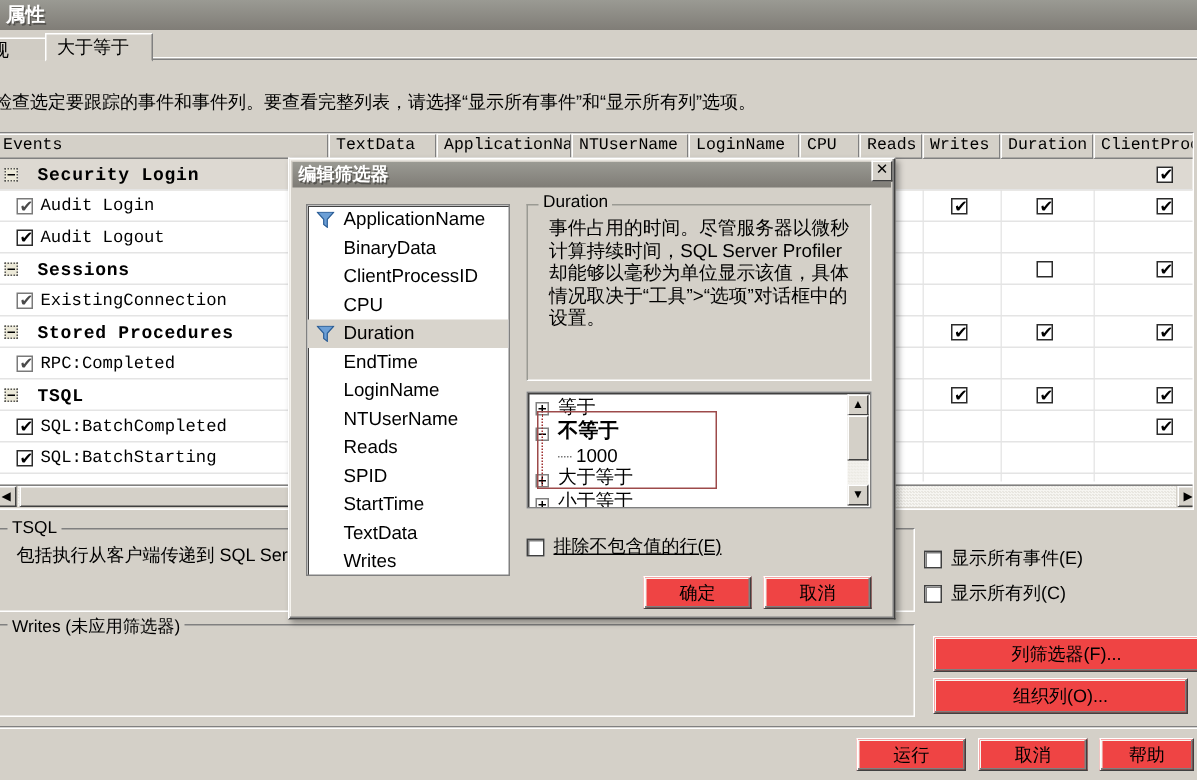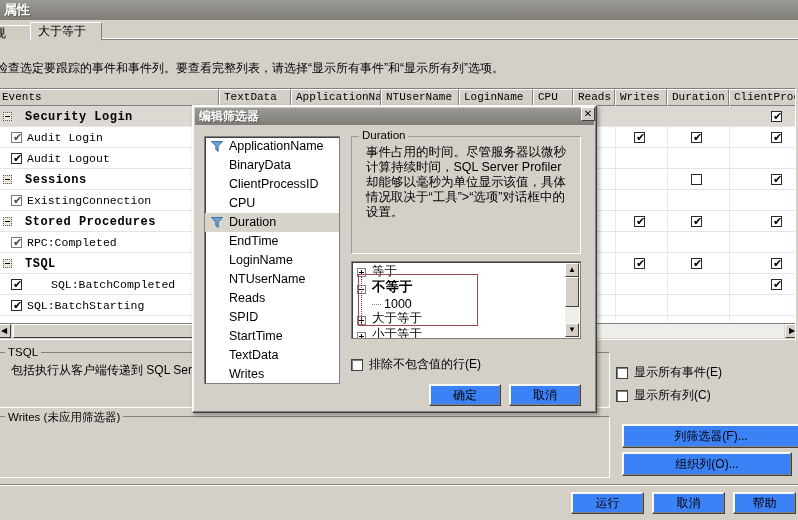--- a/index.html
+++ b/index.html
@@ -66,21 +66,21 @@
      repeating-conic-gradient(#e8e6e0 0 25%, #f6f5f1 0 50%) 0 0/2px 2px;}
   
   .gbox{position:absolute;border:1px solid #fff;border-top-color:#808080;border-left-color:#808080;
      box-sizing:border-box;}
   .gbox > .gtitle{position:absolute;top:-7px;left:8px;background:#d4d0c8;padding:0 3px;font-size:11.5px;}
   .gbox > .gbody{position:absolute;left:14px;top:9px;font-size:12px;white-space:nowrap;}
   
   .chk{position:absolute;display:flex;align-items:center;font-size:12px;}
   .chk .box{width:12px;height:12px;border:1px solid #404040;background:#fff;box-sizing:border-box;
      box-shadow:inset 1px 1px 0 #808080;margin-right:6px;}
-  .btn{position:absolute;background:#3b82f6;box-sizing:border-box;
+  .btn{position:absolute;background:#ef4444;box-sizing:border-box;
      border:1px solid #fff;border-right-color:#404040;border-bottom-color:#404040;
      box-shadow:inset -1px -1px 0 #808080, inset 1px 1px 0 #f6f4ef;
      font-size:12px;display:flex;align-items:center;justify-content:center;}
   
   .dlg{position:absolute;left:192px;top:105px;width:405px;height:308px;background:#d4d0c8;
      border:1px solid #fff;border-right-color:#404040;border-bottom-color:#404040;
      box-shadow:inset -1px -1px 0 #808080, inset 1px 1px 0 #f6f4ef, 2px 2px 4px rgba(0,0,0,.35);
      box-sizing:border-box;}
   .dlg-title{position:absolute;left:2px;top:2px;right:2px;height:17px;
      background:linear-gradient(to bottom,#9a9a93,#7f7c76);
@@ -234,21 +234,21 @@
         </div>
       <div class="cbx" style="left:774px;top:5px;">
           <span class="tick">✔</span>
         </div>
     </div>
 
     <div class="gridrow" style="top:185px;height:21px;">
       <div class="cbx" style="left:14px;top:5px;">
           <span class="tick">✔</span>
         </div>
-      <div class="rowlabel" style="left:30px;top:4px;margin-left:24px;">SQL:BatchCompleted</div>
+      <div class="rowlabel" style="left:30px;top:4px;">SQL:BatchCompleted</div>
       <div class="cbx" style="left:774px;top:5px;">
           <span class="tick">✔</span>
         </div>
     </div>
 
     <div class="gridrow" style="top:206px;height:21px;">
       <div class="cbx" style="left:14px;top:5px;">
           <span class="tick">✔</span>
         </div>
       <div class="rowlabel" style="left:30px;top:4px;">SQL:BatchStarting</div>
@@ -357,21 +357,21 @@
 
       <div class="dotline" style="left:9px;top:14px;height:48px;"></div>
       <div class="redrect" style="left:6px;top:12px;width:120px;height:52px;"></div>
 
       <div class="sbtn" style="right:1px;top:1px;">▲</div>
       <div class="sbtrack" style="right:1px;top:15px;width:14px;height:46px;"></div>
       <div class="sbthumb" style="right:1px;top:15px;width:14px;height:30px;"></div>
       <div class="sbtn" style="right:1px;bottom:1px;">▼</div>
     </div>
 
-    <div class="chk" style="left:158px;top:250px;">
+    <div class="chk" style="left:158px;top:250px;text-decoration:underline;">
       <span class="box"></span>
       <span>排除不包含值的行(E)</span>
     </div>
 
     <div class="btn" style="left:236px;top:278px;width:72px;height:22px;">
       <span>确定</span>
     </div>
     <div class="btn" style="left:316px;top:278px;width:72px;height:22px;">
       <span>取消</span>
     </div>

